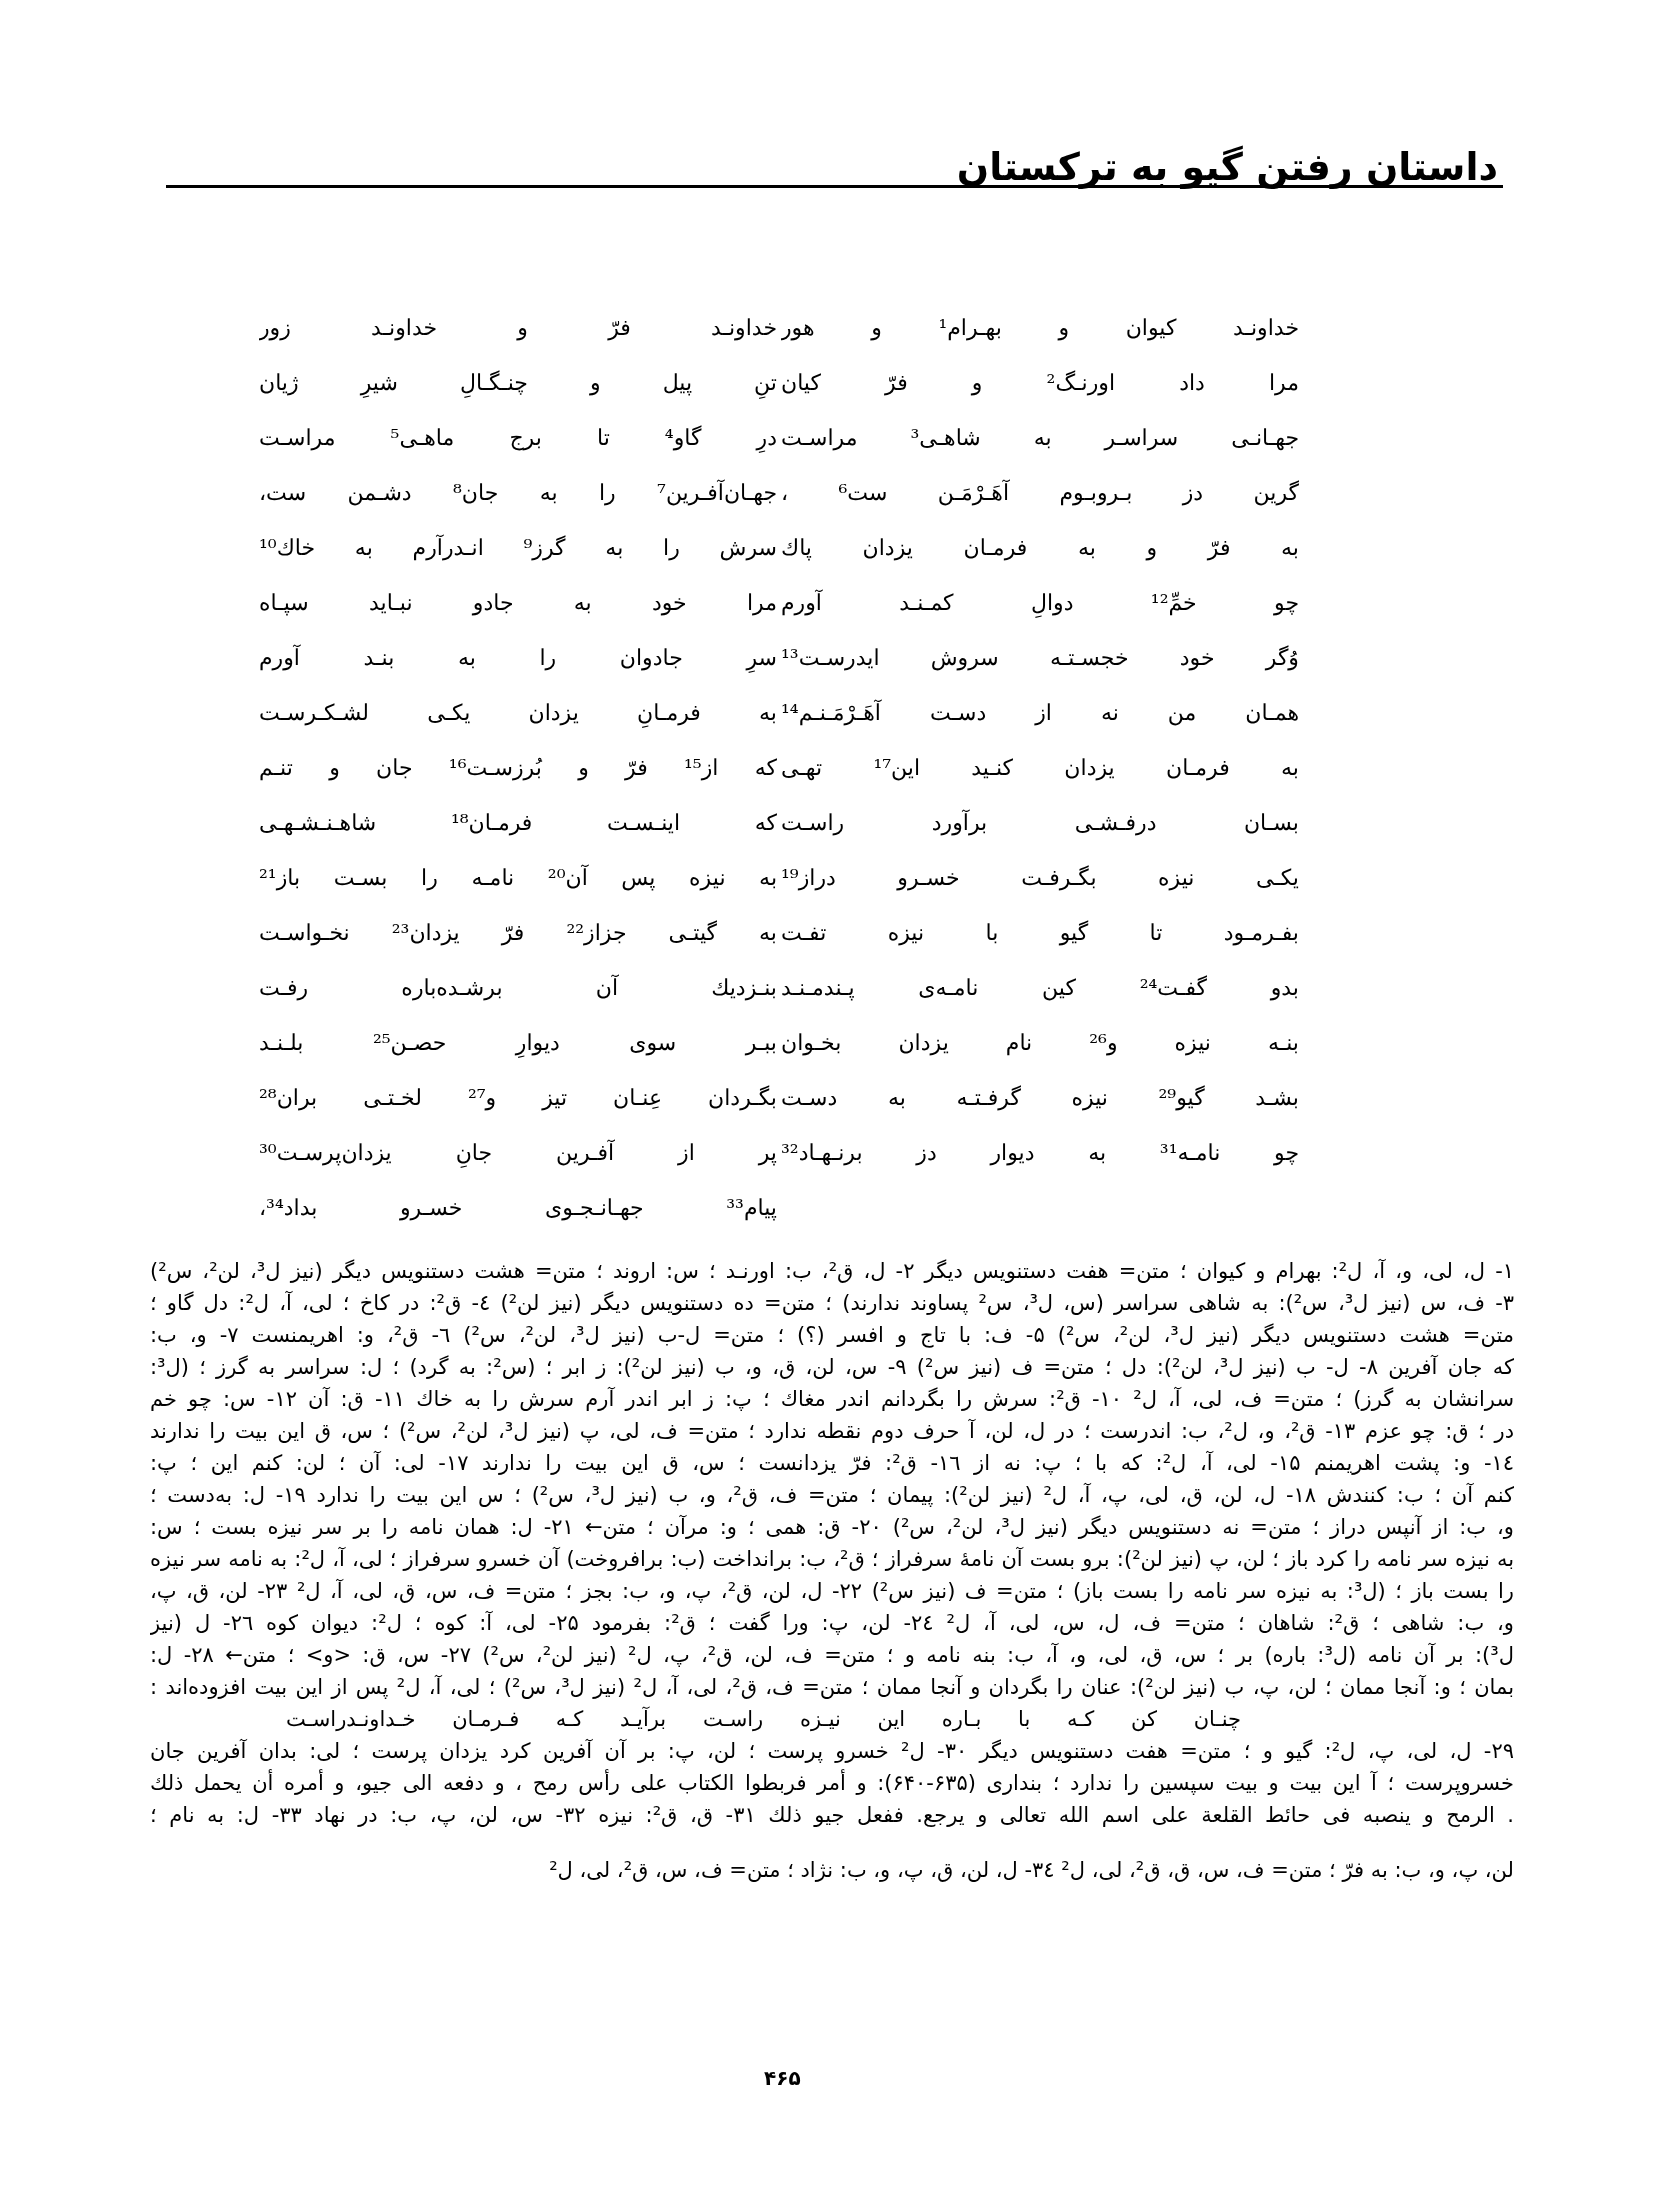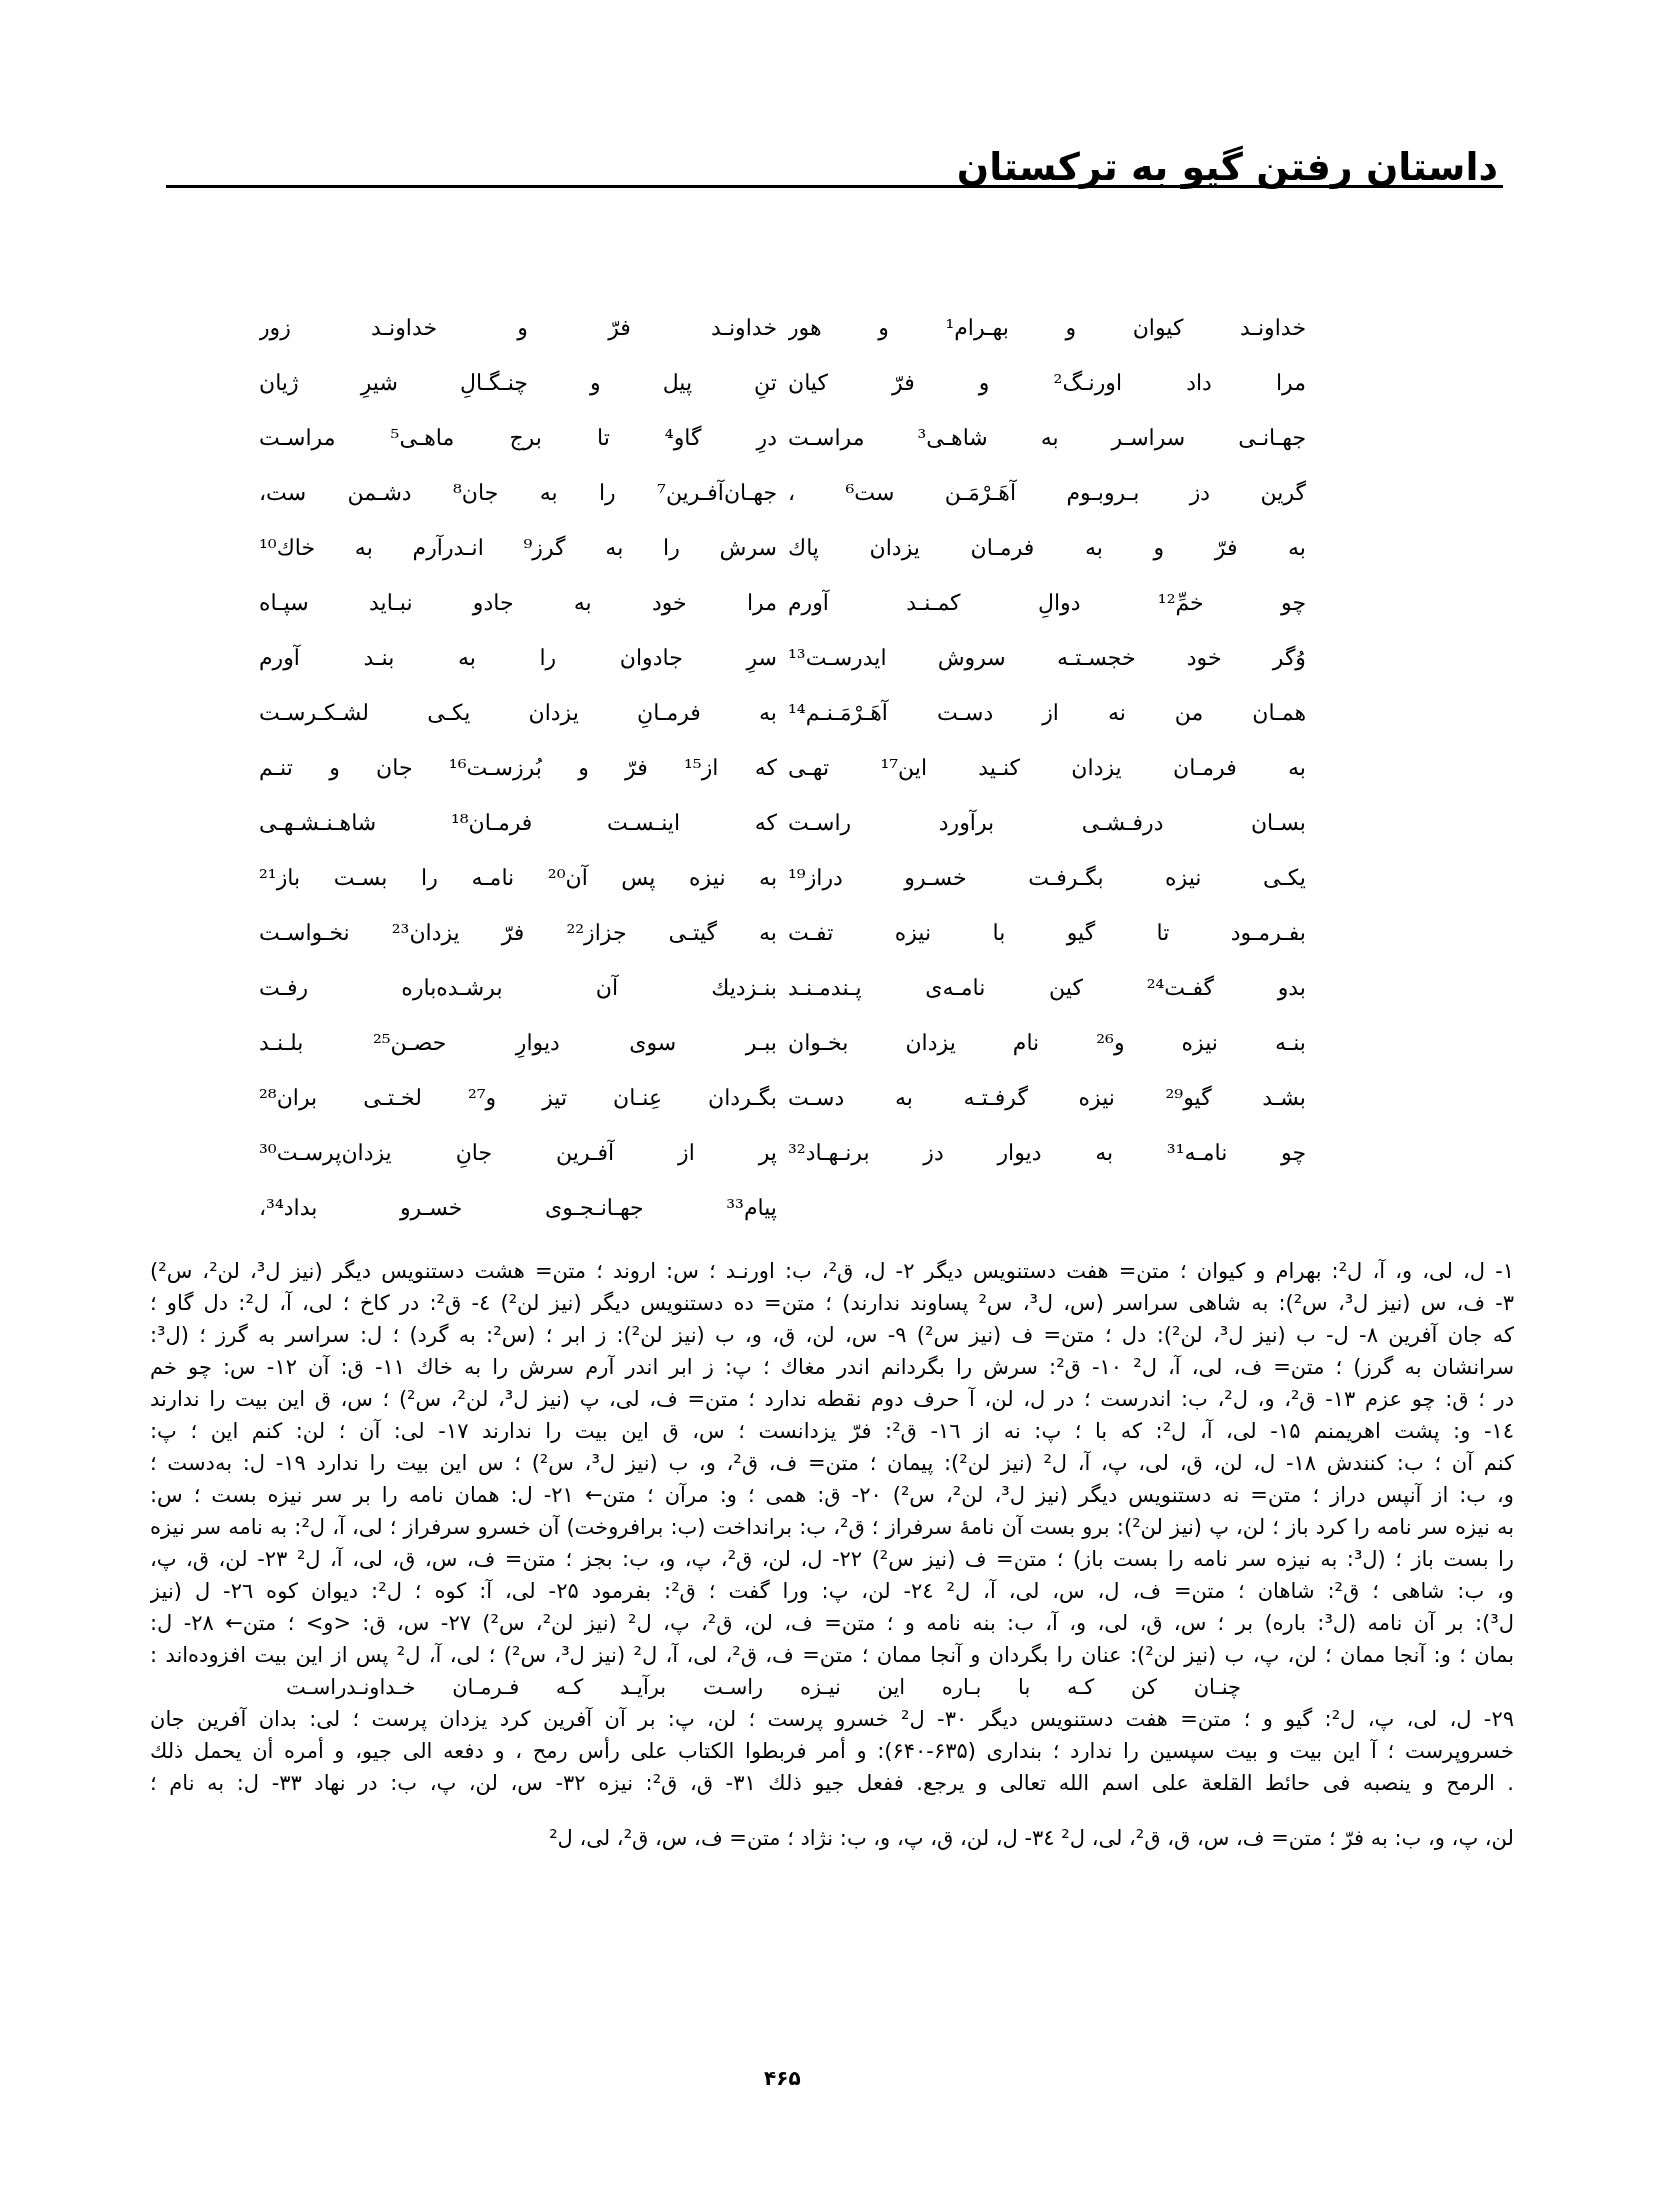--- a/index.html
+++ b/index.html
@@ -17,21 +17,21 @@
   .head-rule {
     position: absolute; top: 185px; left: 166px; width: 1337px; height: 2.7px; background: #000;
   }
   .poem {
     position: absolute; top: 300px; left: 259px; width: 1159px; height: 880px;
   }
   .col {
     position: absolute; top: 0; width: 518px; direction: rtl;
     font-family: "DejaVu Serif", serif; font-size: 22px; line-height: 55px;
   }
-  .col-right { right: 112px; }
+  .col-right { right: 119px; }
   .col-left { left: 0; }
   .hemistich {
     display: block; height: 55px; text-align: justify; text-align-last: justify;
     white-space: nowrap; overflow: hidden; position: relative;
   }
   .footnotes {
     position: absolute; top: 1255px; left: 150px; width: 1364px; direction: rtl;
     font-family: "DejaVu Sans", sans-serif; font-size: 21px; line-height: 32px;
     text-align: justify;
   }
@@ -87,20 +87,21 @@
         <div class="hemistich"><span>ببـر سوی دیوارِ حصـن²⁵ بلـنـد</span></div>
         <div class="hemistich"><span>بگـردان عِنـان تیز و²⁷ لخـتـی بران²⁸</span></div>
         <div class="hemistich"><span>پر از آفـرین جانِ یزدان‌پرسـت³⁰</span></div>
         <div class="hemistich"><span>پیام³³ جهـانـجـوی خسـرو بداد³⁴،</span></div>
       </div>
   </div>
 
   <div class="footnotes" id="footnotes">
       <div class="fn-line">۱- ل، لی، و، آ، ل²: بهرام و کیوان ؛ متن= هفت دستنویس دیگر ۲- ل، ق²، ب: اورنـد ؛ س: اروند ؛ متن= هشت دستنویس دیگر (نیز ل³، لن²، س²)</div>
       <div class="fn-line">۳- ف، س (نیز ل³، س²): به شاهی سراسر (س، ل³، س² پساوند ندارند) ؛ متن= ده دستنویس دیگر (نیز لن²) ٤- ق²: در کاخ ؛ لی، آ، ل²: دل گاو ؛</div>
+      <div class="fn-line">متن= هشت دستنویس دیگر (نیز ل³، لن²، س²) ۵- ف: با تاج و افسر (؟) ؛ متن= ل-ب (نیز ل³، لن²، س²) ٦- ق²، و: اهریمنست ۷- و، ب:</div>
       <div class="fn-line">که جان آفرین ۸- ل- ب (نیز ل³، لن²): دل ؛ متن= ف (نیز س²) ۹- س، لن، ق، و، ب (نیز لن²): ز ابر ؛ (س²: به گرد) ؛ ل: سراسر به گرز ؛ (ل³:</div>
       <div class="fn-line">سرانشان به گرز) ؛ متن= ف، لی، آ، ل² ۱۰- ق²: سرش را بگردانم اندر مغاك ؛ پ: ز ابر اندر آرم سرش را به خاك ۱۱- ق: آن ۱۲- س: چو خم</div>
       <div class="fn-line">در ؛ ق: چو عزم ۱۳- ق²، و، ل²، ب: اندرست ؛ در ل، لن، آ حرف دوم نقطه ندارد ؛ متن= ف، لی، پ (نیز ل³، لن²، س²) ؛ س، ق این بیت را ندارند</div>
       <div class="fn-line">١٤- و: پشت اهریمنم ۱۵- لی، آ، ل²: که با ؛ پ: نه از ١٦- ق²: فرّ یزدانست ؛ س، ق این بیت را ندارند ۱۷- لی: آن ؛ لن: کنم این ؛ پ:</div>
       <div class="fn-line">کنم آن ؛ ب: کنندش ۱۸- ل، لن، ق، لی، پ، آ، ل² (نیز لن²): پیمان ؛ متن= ف، ق²، و، ب (نیز ل³، س²) ؛ س این بیت را ندارد ۱۹- ل: به‌دست ؛</div>
       <div class="fn-line">و، ب: از آنپس دراز ؛ متن= نه دستنویس دیگر (نیز ل³، لن²، س²) ۲۰- ق: همی ؛ و: مرآن ؛ متن← ۲۱- ل: همان نامه را بر سر نیزه بست ؛ س:</div>
       <div class="fn-line">به نیزه سر نامه را کرد باز ؛ لن، پ (نیز لن²): برو بست آن نامهٔ سرفراز ؛ ق²، ب: برانداخت (ب: برافروخت) آن خسرو سرفراز ؛ لی، آ، ل²: به نامه سر نیزه</div>
       <div class="fn-line">را بست باز ؛ (ل³: به نیزه سر نامه را بست باز) ؛ متن= ف (نیز س²) ۲۲- ل، لن، ق²، پ، و، ب: بجز ؛ متن= ف، س، ق، لی، آ، ل² ۲۳- لن، ق، پ،</div>
       <div class="fn-line">و، ب: شاهی ؛ ق²: شاهان ؛ متن= ف، ل، س، لی، آ، ل² ٢٤- لن، پ: ورا گفت ؛ ق²: بفرمود ۲۵- لی، آ: کوه ؛ ل²: دیوان کوه ٢٦- ل (نیز</div>
       <div class="fn-line">ل³): بر آن نامه (ل³: باره) بر ؛ س، ق، لی، و، آ، ب: بنه نامه و ؛ متن= ف، لن، ق²، پ، ل² (نیز لن²، س²) ۲۷- س، ق: &lt;و&gt; ؛ متن← ۲۸- ل:</div>

